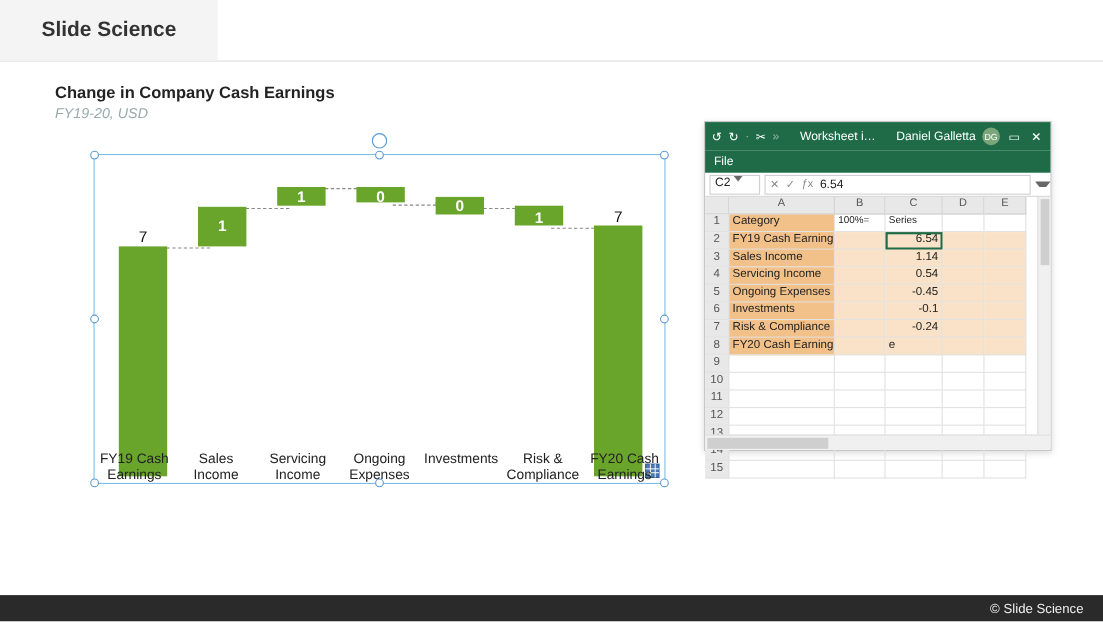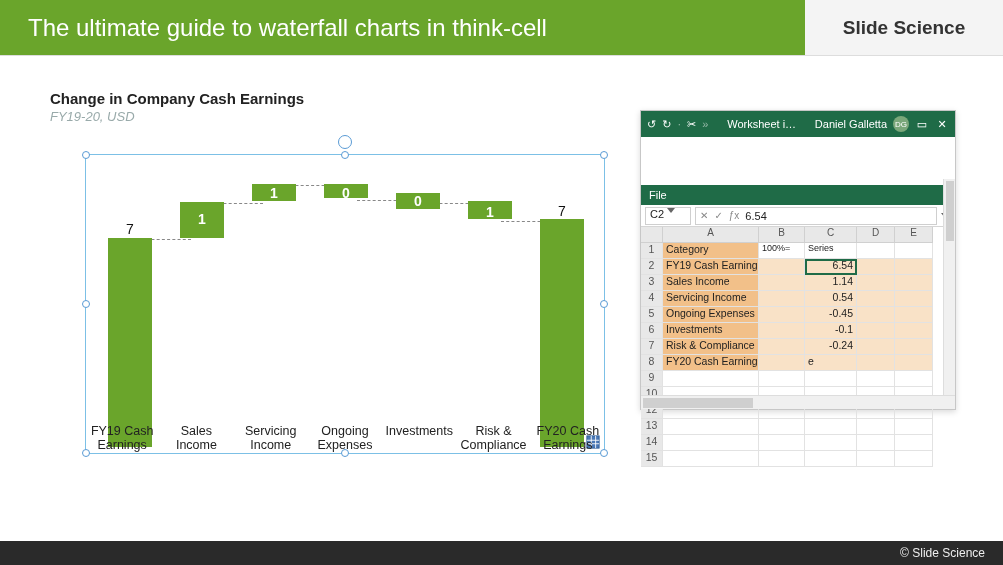--- a/index.html
+++ b/index.html
@@ -7,21 +7,21 @@
 
   
   .header { display: flex; height: 56px; border-bottom: 1px solid #ddd; }
   .header-left { flex: 1; background: #6aa52b; display: flex; align-items: center; padding-left: 28px; color: #fff; font-size: 24px; font-weight: 400; }
   .header-right { width: 198px; background: #f4f4f4; display: flex; align-items: center; justify-content: center; font-size: 19px; font-weight: 700; color: #333; }
 
   
   .footer { position: absolute; bottom: 0; left: 0; right: 0; height: 24px; background: #2a2a2a; color: #eee; font-size: 12px; display: flex; align-items: center; justify-content: flex-end; padding-right: 18px; }
 
   
-  .chart-panel { position: absolute; left: 50px; top: 90px; width: 570px; }
+  .chart-panel { position: absolute; left: 50px; top: 76px; width: 570px; }
   .chart-title { font-size: 15px; font-weight: 700; color: #222; }
   .chart-subtitle { font-size: 13px; color: #9aa; font-style: italic; margin-top: 2px; }
 
   .chart-frame { position: relative; width: 520px; height: 300px; border: 1px solid #7cc0e6; margin-top: 30px; margin-left: 35px; }
   .handle { position: absolute; width: 8px; height: 8px; background: #fff; border: 1px solid #5a9bd5; border-radius: 50%; }
   .h-tl{top:-4px;left:-4px}.h-tr{top:-4px;right:-4px}.h-bl{bottom:-4px;left:-4px}.h-br{bottom:-4px;right:-4px}
   .h-tc{top:-4px;left:50%;margin-left:-4px}.h-bc{bottom:-4px;left:50%;margin-left:-4px}
   .h-lc{left:-4px;top:50%;margin-top:-4px}.h-rc{right:-4px;top:50%;margin-top:-4px}
   .rot-handle{position:absolute;top:-20px;left:50%;margin-left:-7px;width:14px;height:14px;border:1px solid #5a9bd5;border-radius:50%;background:#fff;}
 
@@ -36,21 +36,21 @@
 
   .tbl-icon { position:absolute; bottom:4px; right:4px; width:14px; height:14px; }
   .tbl-icon svg{width:14px;height:14px;}
 
   
   .excel { position:absolute; left:640px; top:110px; width:316px; height:300px; border:1px solid #c7c7c7; background:#fff; font-size:11px; box-shadow:0 2px 6px rgba(0,0,0,.15); }
   .xl-title { height:26px; background:#1f6b47; color:#fff; display:flex; align-items:center; padding:0 6px; gap:6px; }
   .xl-title .sep{opacity:.5}
   .xl-title .grow{flex:1; text-align:center; font-size:11px; overflow:hidden; white-space:nowrap; text-overflow:ellipsis;}
   .xl-title .winbtn{width:14px;text-align:center;font-size:11px;}
-  .xl-file { height:20px; background:#1f6b47; color:#fff; padding-left:8px; display:flex; align-items:center; font-size:11px;margin-top:48px; }
+  .xl-file { height:20px; background:#1f6b47; color:#fff; padding-left:8px; display:flex; align-items:center; font-size:11px; }
   .xl-fbar { height:22px; display:flex; align-items:center; border-bottom:1px solid #d5d5d5; }
   .xl-name { width:46px; border:1px solid #cfcfcf; height:18px; margin-left:4px; display:flex;padding-left:4px;background:#fff; }
   .xl-fx { flex:1; border:1px solid #cfcfcf; height:18px; margin:0 4px; display:flex; align-items:center; gap:6px; padding:0 4px; background:#fff;}
   .xl-fx .sym{color:#888;font-size:10px;}
   .xl-grid { position:relative; }
   .xl-row { display:flex; height:16px; }
   .xl-hcell { background:#e8e8e8; border:1px solid #d0d0d0; border-top:none; border-left:none; text-align:center; font-size:10px; color:#555;}
   .xl-cell { border:1px solid #e2e2e2; border-top:none; border-left:none; padding:0 3px; overflow:hidden; white-space:nowrap; text-overflow:clip; font-size:10.5px;}
   .c-rowh{width:22px;background:#e8e8e8;text-align:center;color:#555;}
   .c-a{width:96px;} .c-b{width:46px;} .c-c{width:52px;} .c-d{width:38px;} .c-e{width:38px;}
@@ -63,21 +63,20 @@
   .avatar{width:16px;height:16px;border-radius:50%;background:#7aa77a;color:#fff;font-size:8px;display:flex;align-items:center;justify-content:center;}
   .xl-scroll{position:absolute;left:0;right:0;bottom:0;height:14px;background:#f0f0f0;border-top:1px solid #ddd;}
   .xl-thumb{position:absolute;left:2px;top:2px;height:10px;width:110px;background:#cfcfcf;}
   .vscroll{position:absolute; right:0; top:68px; bottom:14px; width:12px; background:#f0f0f0; border-left:1px solid #ddd;}
   .vthumb{position:absolute; left:2px; top:2px; width:8px; height:60px; background:#cfcfcf;}
 </style>
 </head>
 <body>
 
 <div class="header">
-  <div class="header-left">The ultimate guide to waterfall charts in think-cell</div>
   <div class="header-right">Slide Science</div>
 </div>
 
 <div class="chart-panel">
   <div class="chart-title">Change in Company Cash Earnings</div>
   <div class="chart-subtitle">FY19-20, USD</div>
 
   <div class="chart-frame">
     <div class="rot-handle"></div>
     <div class="handle h-tl"></div>
@@ -253,20 +252,28 @@
         </div>
         <div class="xl-row">
           <div class="xl-cell c-rowh">10</div>
           <div class="xl-cell c-a "></div>
           <div class="xl-cell c-b " style="font-size:9px;"></div>
           <div class="xl-cell c-c   "></div>
           <div class="xl-cell c-d "></div>
           <div class="xl-cell c-e "></div>
         </div>
         <div class="xl-row">
+          <div class="xl-cell c-rowh">11</div>
+          <div class="xl-cell c-a "></div>
+          <div class="xl-cell c-b " style="font-size:9px;"></div>
+          <div class="xl-cell c-c   "></div>
+          <div class="xl-cell c-d "></div>
+          <div class="xl-cell c-e "></div>
+        </div>
+        <div class="xl-row">
           <div class="xl-cell c-rowh">12</div>
           <div class="xl-cell c-a "></div>
           <div class="xl-cell c-b " style="font-size:9px;"></div>
           <div class="xl-cell c-c   "></div>
           <div class="xl-cell c-d "></div>
           <div class="xl-cell c-e "></div>
         </div>
         <div class="xl-row">
           <div class="xl-cell c-rowh">13</div>
           <div class="xl-cell c-a "></div>

